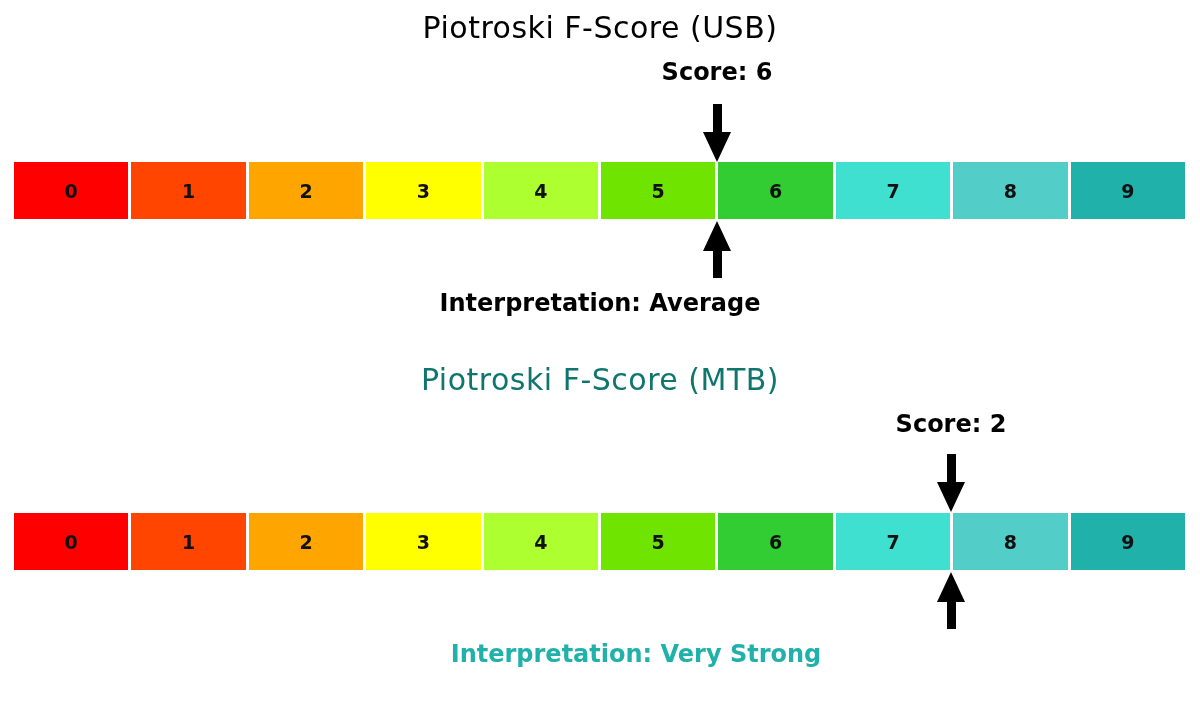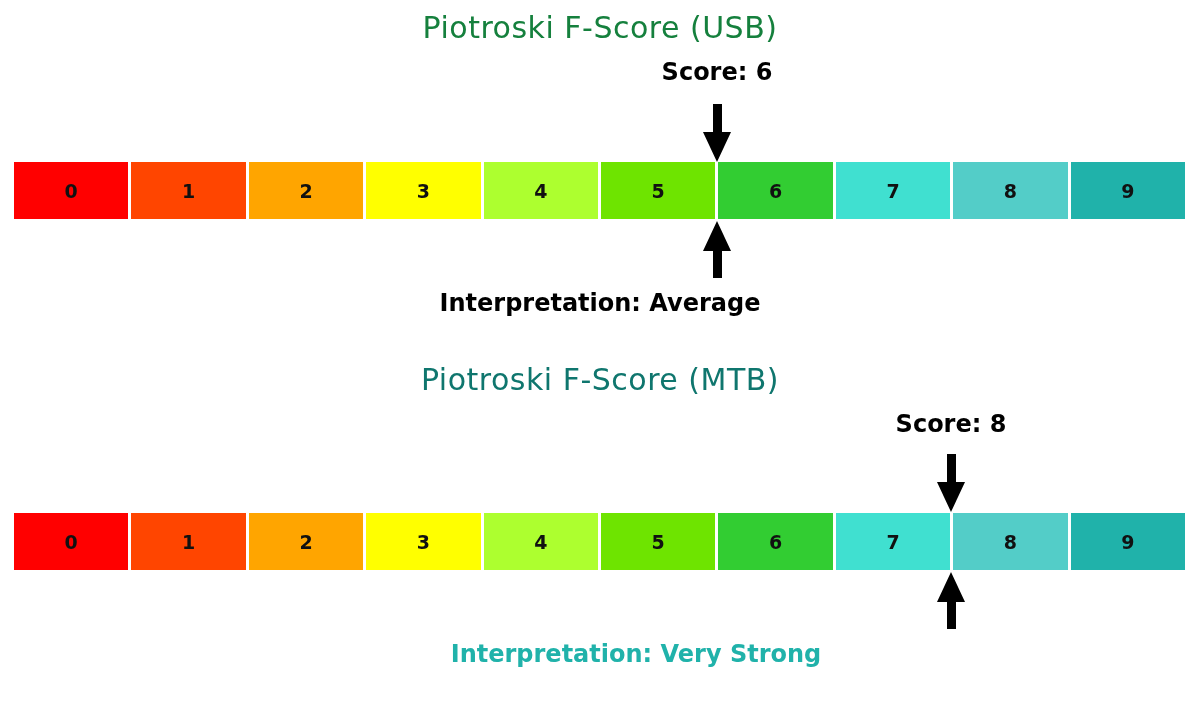--- a/index.html
+++ b/index.html
@@ -74,21 +74,21 @@
     border-left: 14px solid transparent;
     border-right: 14px solid transparent;
     border-bottom: 30px solid #000000;
   }
 </style>
 </head>
 <body>
 
 <div id="canvas">
 
-  <div class="chart-title" style="top: 10px; color: #15803d;">Piotroski F-Score (USB)</div>
+  <div class="chart-title" style="top: 10px; color: #000000;">Piotroski F-Score (USB)</div>
 
   <div class="score-label" style="left: 717px; top: 58px; text-align: right;">Score: 6</div>
 
   <div class="arrow" style="left: 717px; top: 104px;">
     <div class="arrow-shaft" style="height: 28px;"></div>
     <div class="head-down"></div>
   </div>
 
   <div class="score-bar" style="top: 162px;">
       <div class="bar-cell" style="background: rgb(255, 0, 0);">
@@ -125,21 +125,21 @@
 
   <div class="arrow" style="left: 717px; top: 221px;">
     <div class="head-up"></div>
     <div class="arrow-shaft" style="height: 27px;"></div>
   </div>
 
   <div class="interp-label" style="top: 289px; color: rgb(0, 0, 0);">Interpretation: Average</div>
 
   <div class="chart-title" style="top: 362px; color: #0f766e;">Piotroski F-Score (MTB)</div>
 
-  <div class="score-label" style="left: 951px; top: 410px;">Score: 8</div>
+  <div class="score-label" style="left: 951px; top: 410px;">Score: 2</div>
 
   <div class="arrow" style="left: 951px; top: 454px;">
     <div class="arrow-shaft" style="height: 28px;"></div>
     <div class="head-down"></div>
   </div>
 
   <div class="score-bar" style="top: 513px;">
       <div class="bar-cell" style="background: rgb(255, 0, 0);">
         <span>0</span>
       </div>

